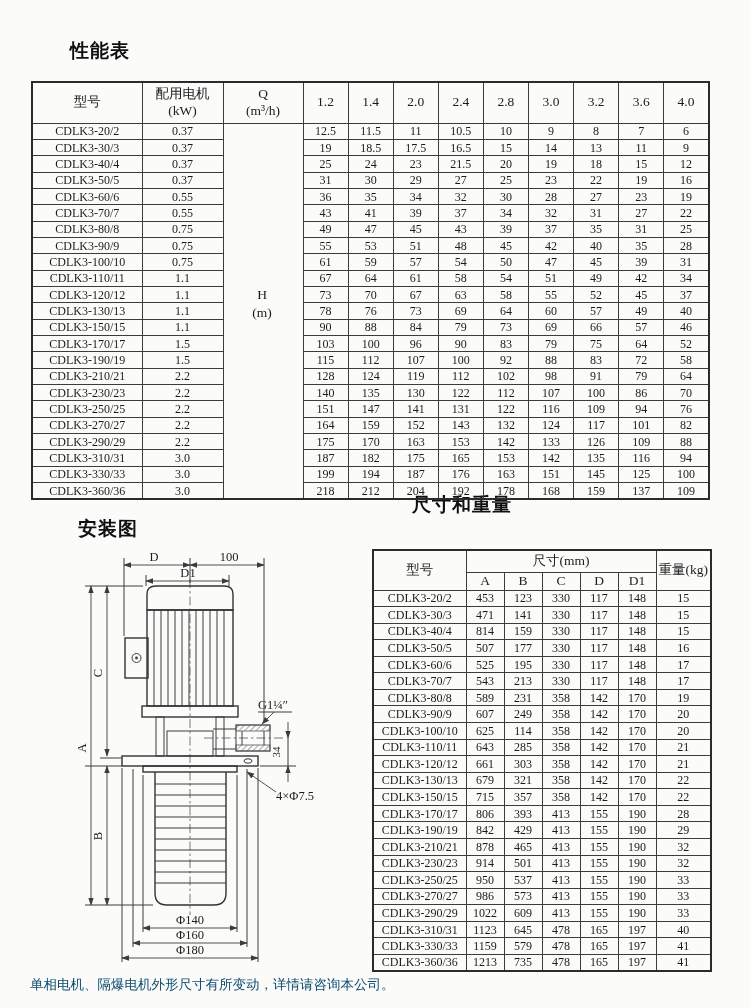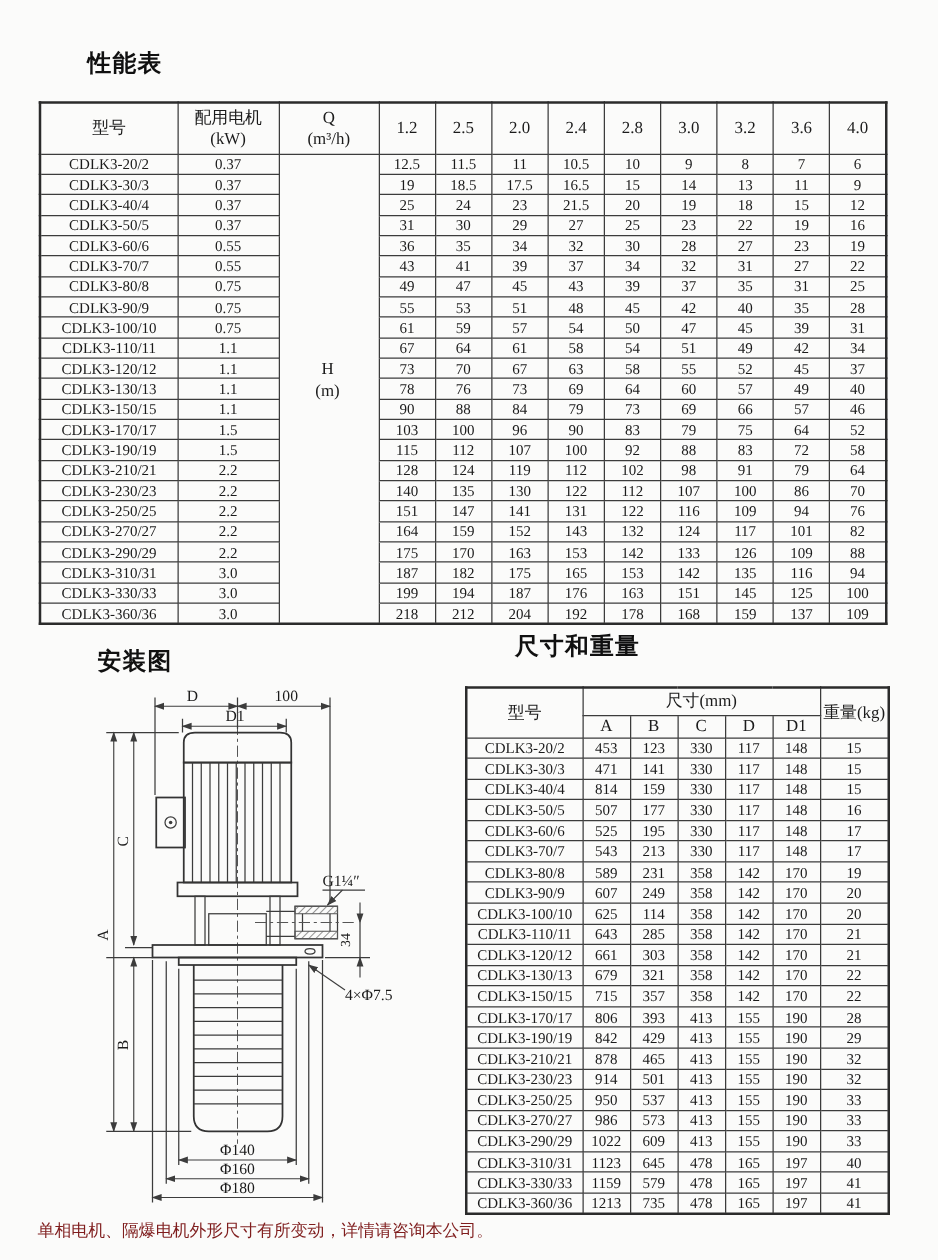--- a/index.html
+++ b/index.html
@@ -19,50 +19,50 @@
   .h-overlay { position:absolute; left:222px; top:286px; width:80px;
                text-align:center; font-size:13.5px; line-height:1.3; }
   
   .dims { left:372px; top:549px; width:338px; height:423px; border:2px solid #2b2b2b; }
   .dims thead th { font-weight:normal; font-size:13.5px; line-height:1.1; }
   .dims thead tr.r1 th { height:22px; }
   .dims thead tr.r2 th { height:18px; }
   .dims tbody td { font-size:12px; line-height:1; height:16px; }
   .dims tbody td:first-child { text-align:center; }
   .footer-note { position:absolute; left:30px; top:976px; width:700px;
-                 font-family:"Liberation Sans", sans-serif; font-size:13.5px; color:#7f1d1d; }
+                 font-family:"Liberation Sans", sans-serif; font-size:13.5px; color:#0c4a6e; }
   .diagram { position:absolute; left:30px; top:543px; }
   .diagram .ln   { stroke:#3c3c3c; stroke-width:1; fill:none; }
   .diagram .thk  { stroke:#333; stroke-width:1.4; fill:none; }
   .diagram .dim  { stroke:#3c3c3c; stroke-width:0.9; fill:none; }
   .diagram .cl   { stroke:#555; stroke-width:0.8; fill:none; stroke-dasharray:9 3 2.5 3; }
   .diagram text  { font-family:"Liberation Serif", serif; font-size:12.5px; fill:#1b1b1b; }
   .diagram text.sm { font-size:11px; }
 </style>
 </head>
 <body>
 
 <div class="title" style="left:30px; top:38px;">性能表</div>
 <div class="title" style="left:38px; top:516px;">安装图</div>
-<div class="title" style="left:372px; top:504px;">尺寸和重量</div>
+<div class="title" style="left:372px; top:492px;">尺寸和重量</div>
 
 <table class="perf">
   <colgroup>
     <col style="width:110px">
       <col style="width:81px">
       <col style="width:80px">
     <col span="9" style="width:45.1px">
   </colgroup>
   <thead>
     <tr>
       <th>型号</th>
       <th><span>配用电机</span><br><span>(kW)</span></th>
       <th><span>Q</span><br><span>(m³/h)</span></th>
       <th>1.2</th>
-        <th>2.5</th>
+        <th>1.4</th>
         <th>2.0</th>
         <th>2.4</th>
         <th>2.8</th>
         <th>3.0</th>
         <th>3.2</th>
         <th>3.6</th>
         <th>4.0</th>
     </tr>
   </thead>
   <tbody>

